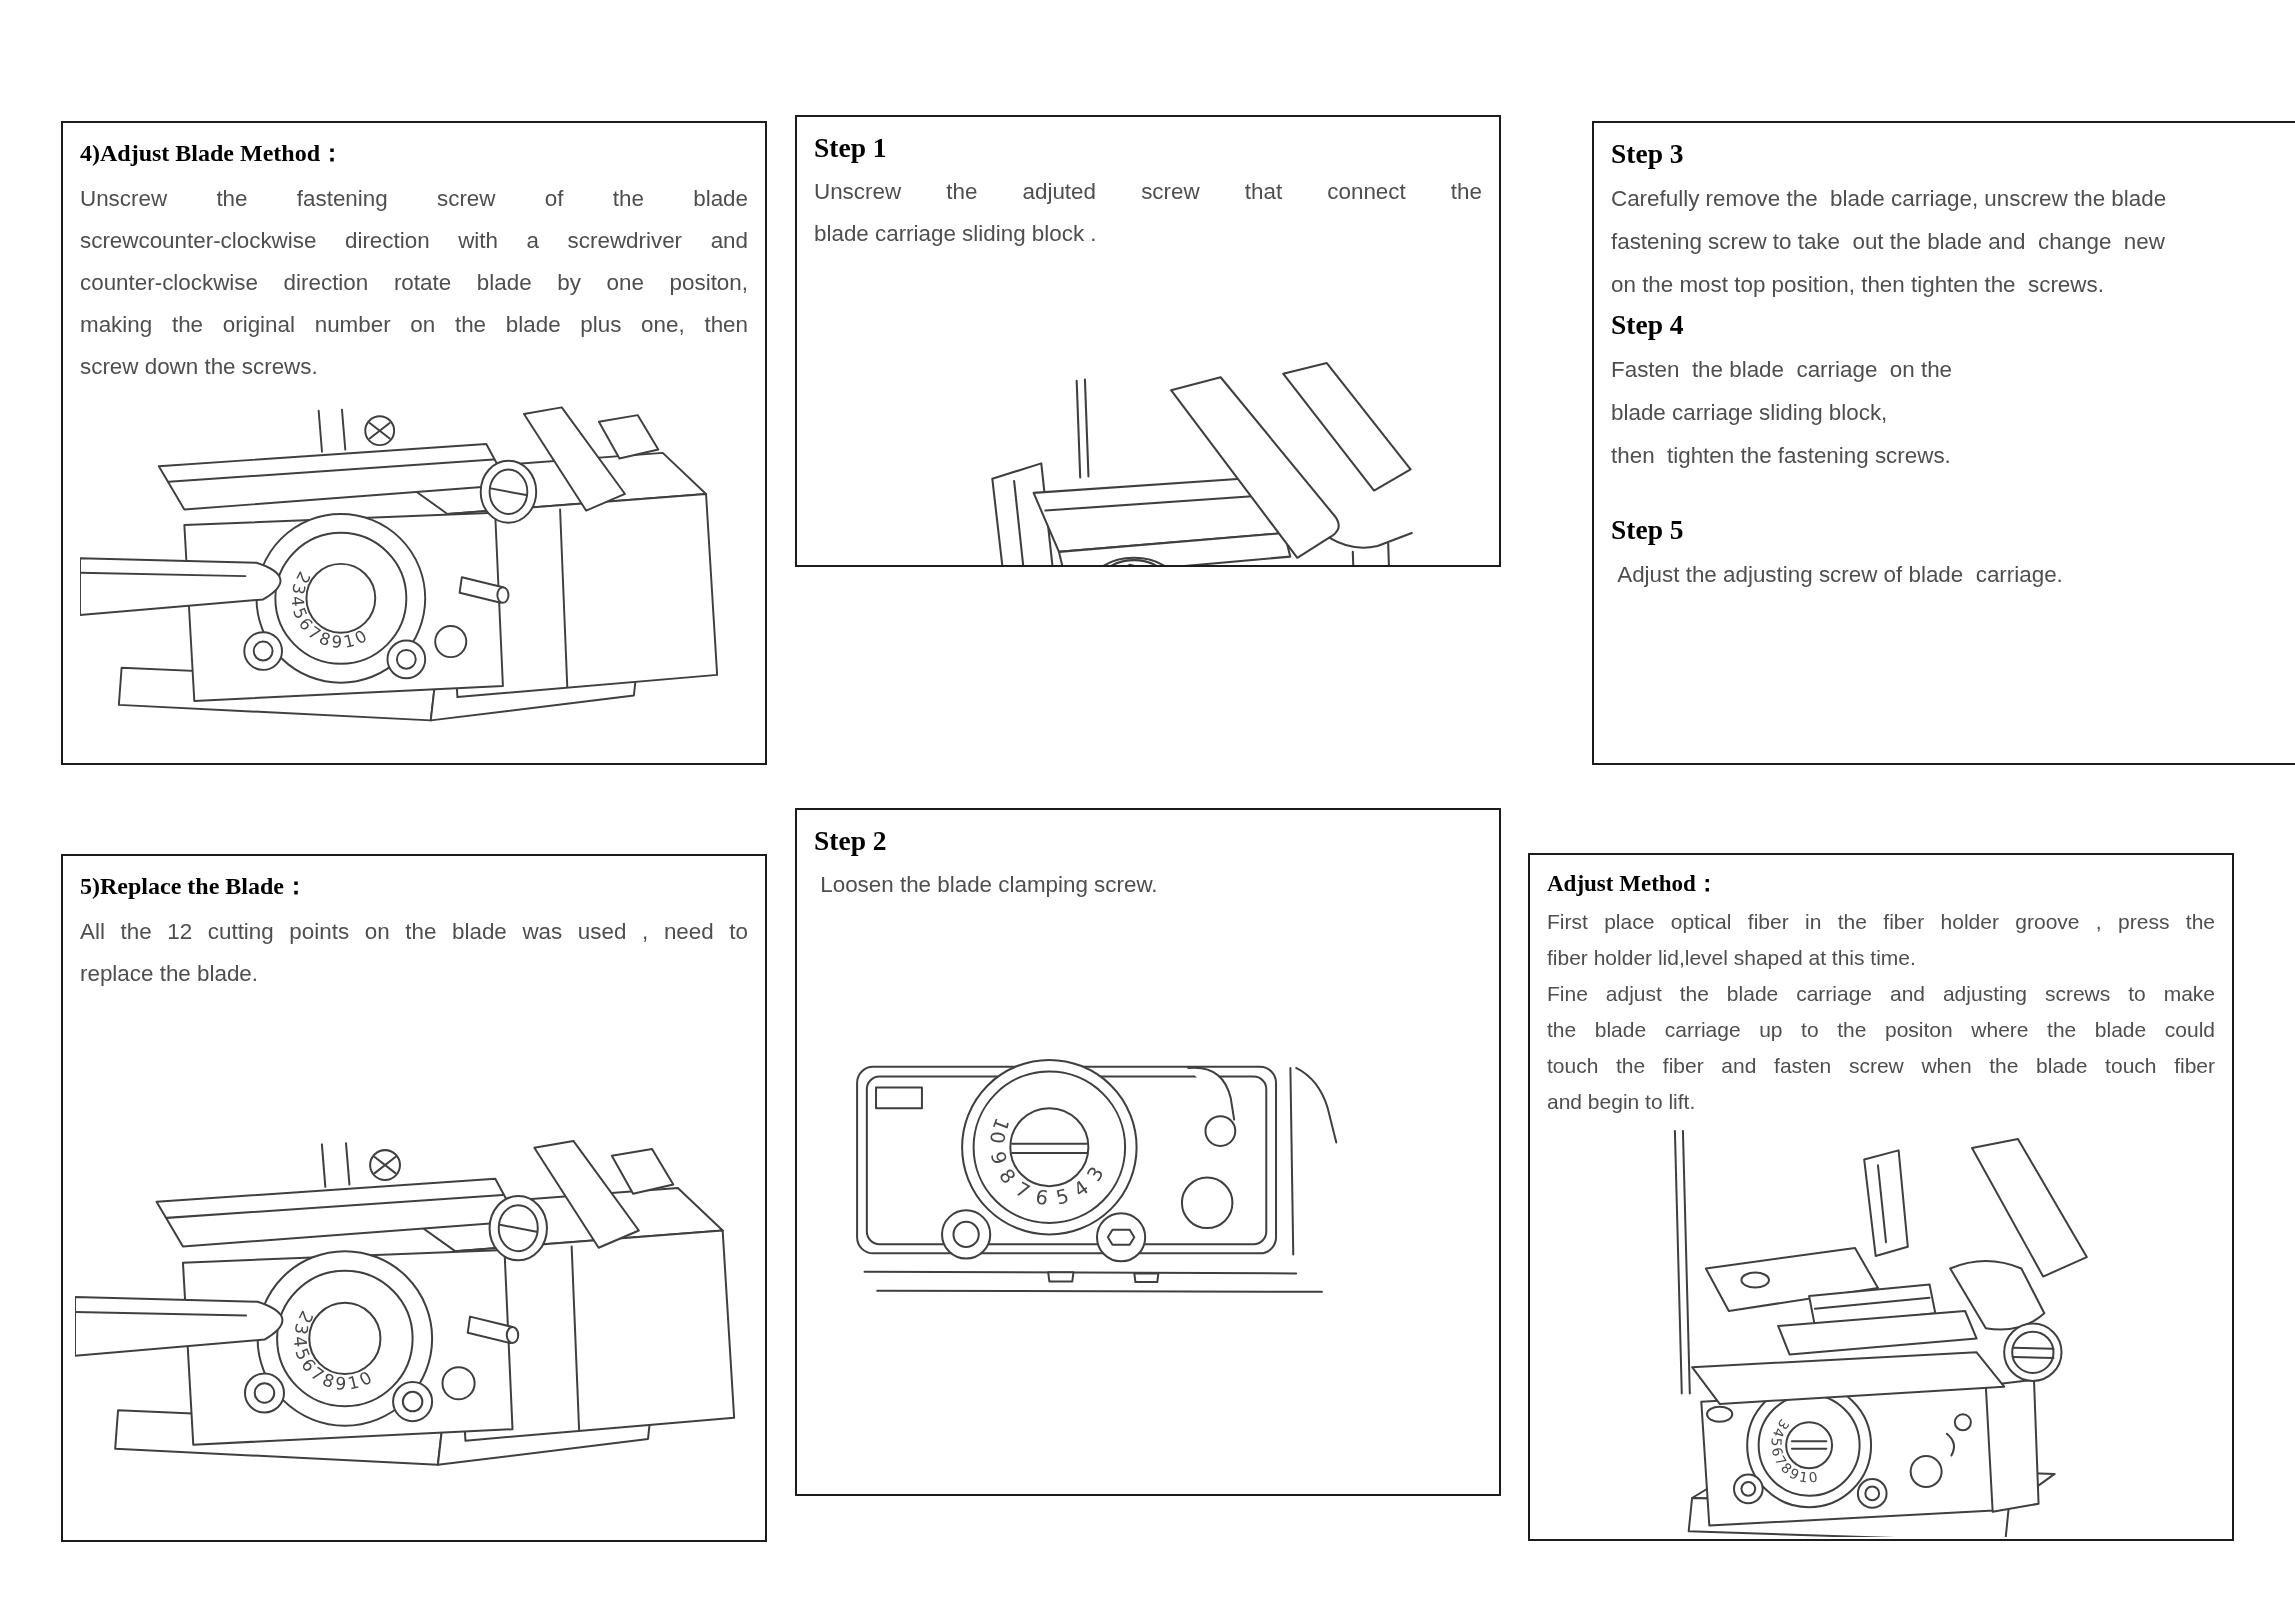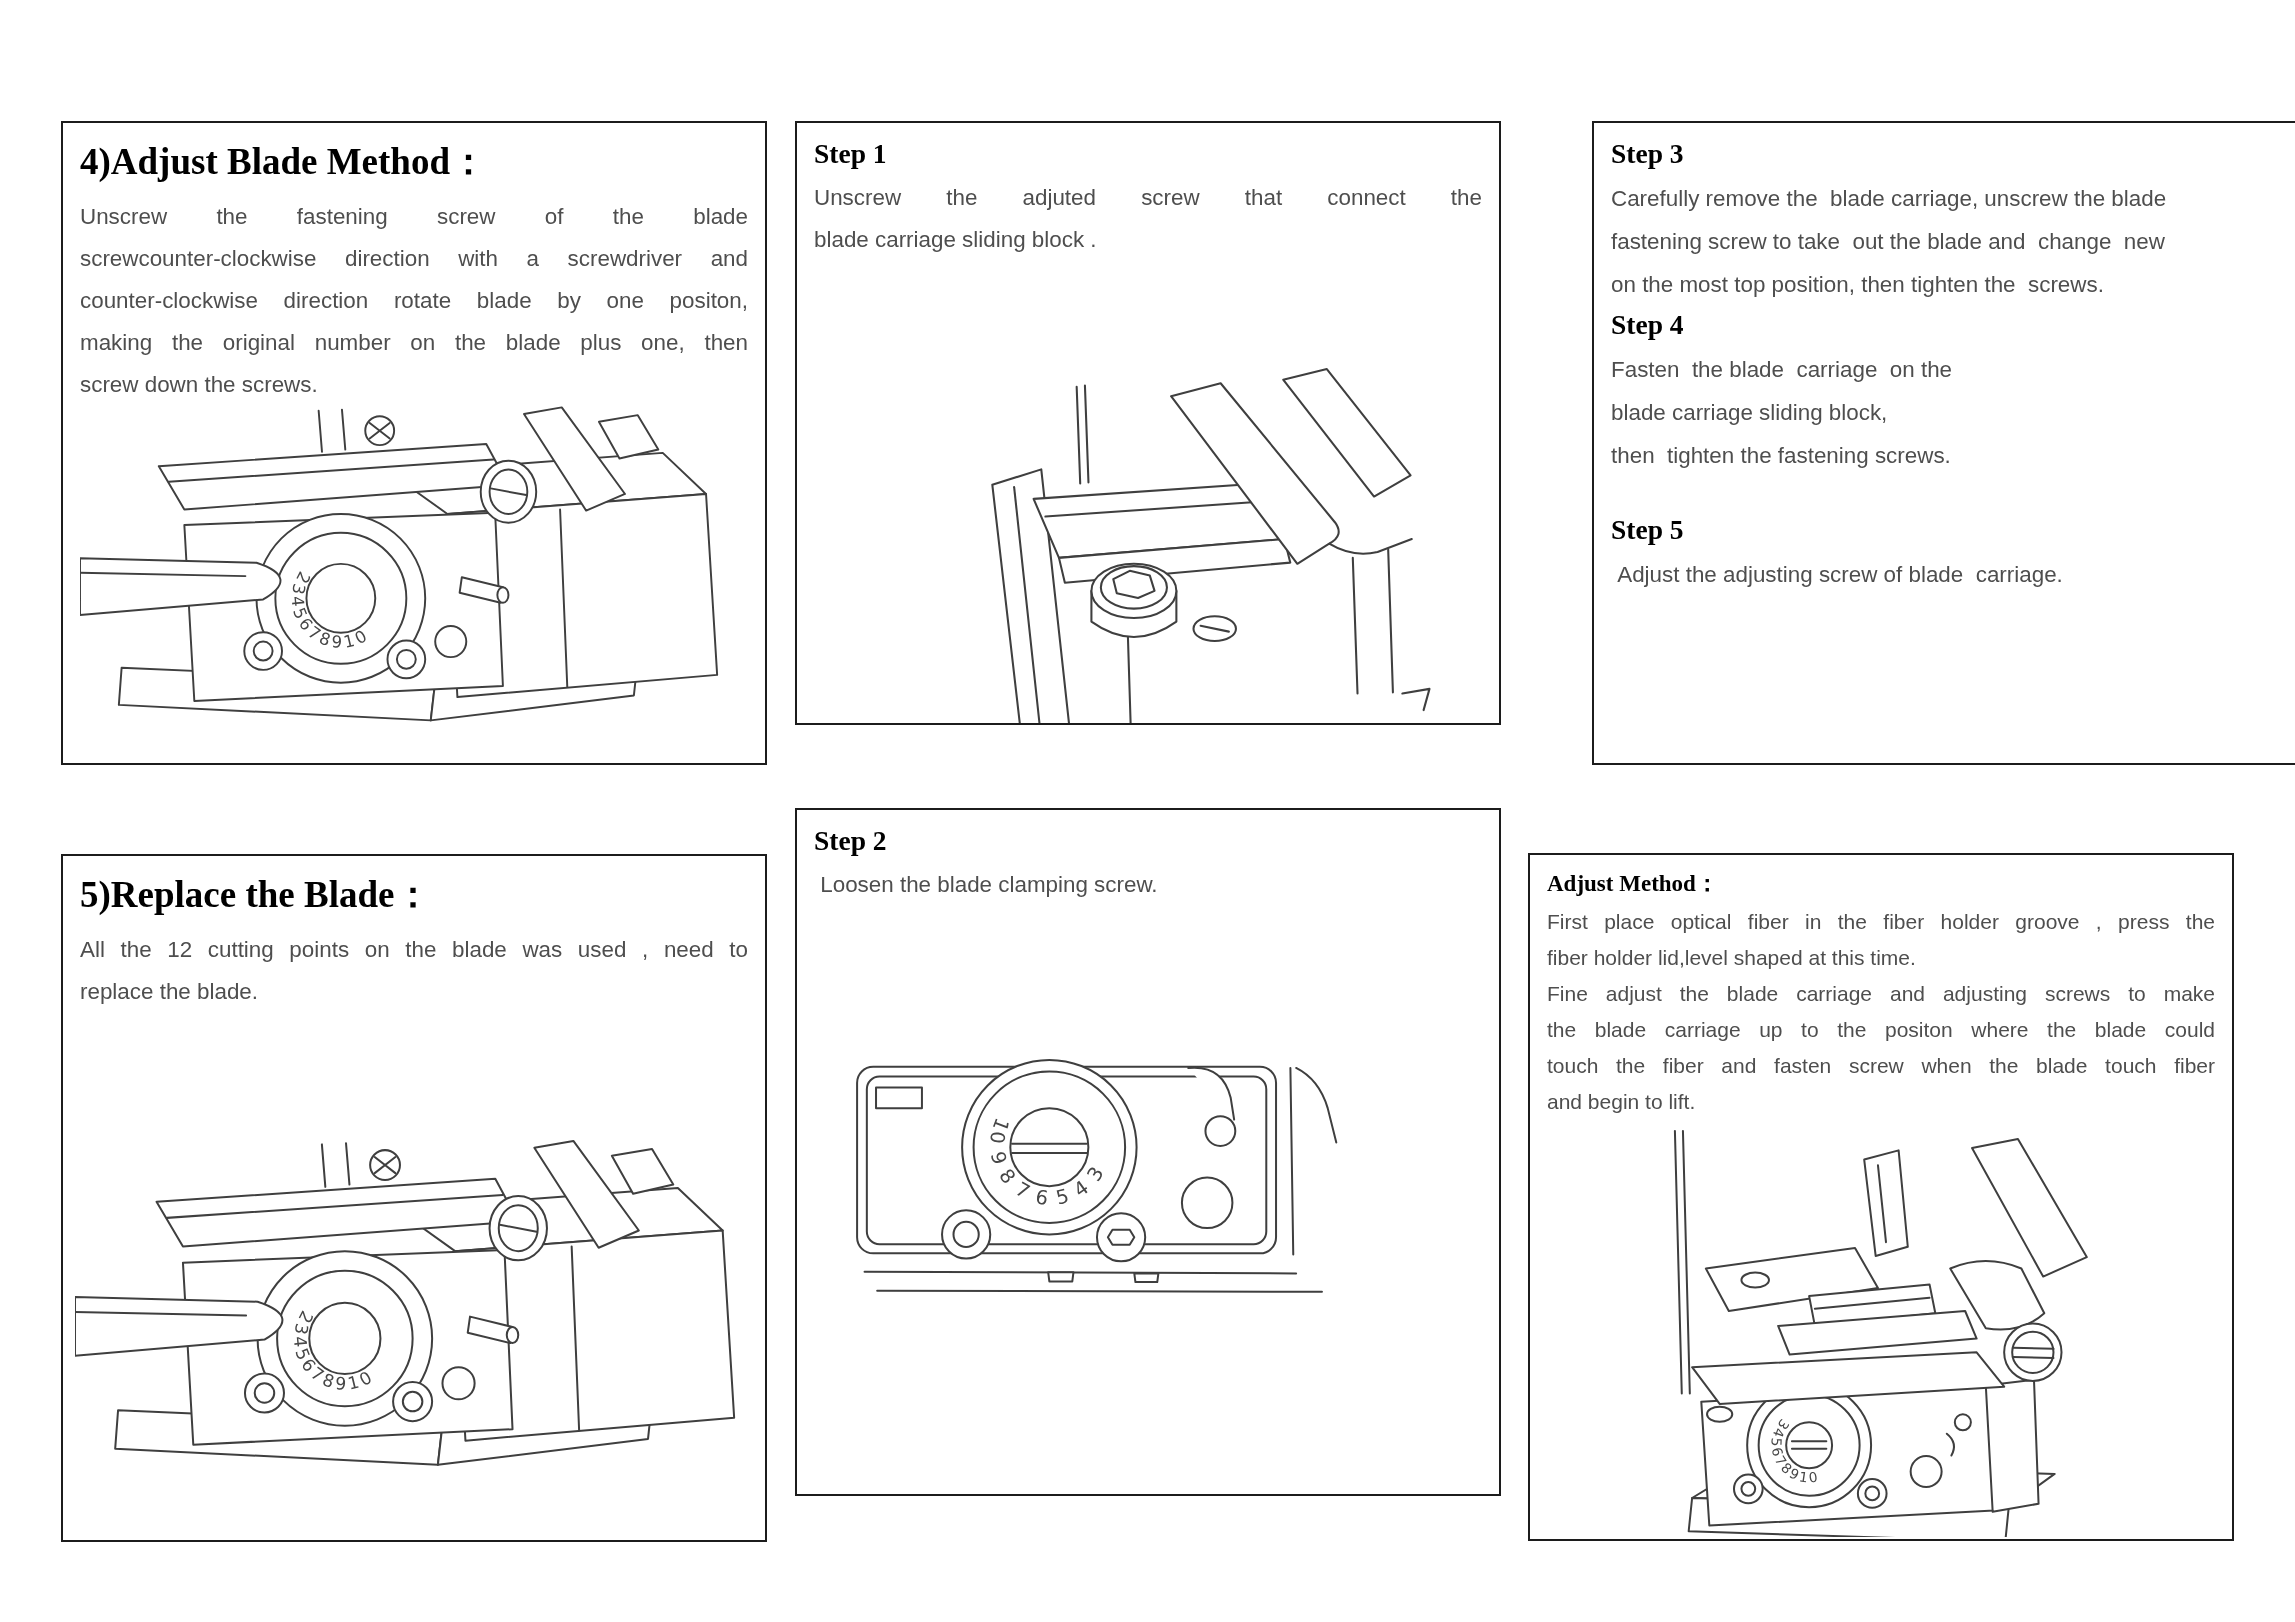--- a/index.html
+++ b/index.html
@@ -1,27 +1,27 @@
 <!DOCTYPE html>
 <html style="font-size:9.2px"><head>
 <meta charset="utf-8">
 <style>
   html,body{margin:0;padding:0;background:#ffffff;}
   #page{position:relative;width:2295px;height:1622px;background:#ffffff;overflow:hidden;
         font-family:"Liberation Sans",sans-serif;}
   .panel{position:absolute;border:2.3px solid #1c1c1c;background:#ffffff;box-sizing:border-box;
          overflow:hidden;padding:9.2px 17px;}
   #p1{left:61px;top:121px;width:706px;height:644px;}
-  #p2{left:795px;top:121px;width:706px;height:604px;}
+  #p2{left:795px;top:115px;width:706px;height:452px;}
   #p3{left:1592px;top:121px;width:706px;height:644px;}
   #p4{left:61px;top:808px;width:706px;height:688px;margin-top:46px;}
   #p5{left:795px;top:808px;width:706px;height:688px;}
   #p6{left:1528px;top:853px;width:706px;height:688px;}
 
-  .h-big{font-family:"Liberation Serif",serif;font-weight:700;font-size:37px;color:#000;
+  .h-big{font-family:"Liberation Serif",serif;font-weight:700;font-size:24px;color:#000;
          margin:4.6px 0 9.2px 0;}
   .h-step{font-family:"Liberation Serif",serif;font-weight:700;font-size:27.5px;color:#000;
          margin:5.7px 0 6.9px 0;}
   .h-sm{font-family:"Liberation Serif",serif;font-weight:700;font-size:23px;color:#000;
          margin:3.4px 0 5.7px 0;}
 
   .ln{display:block;font-size:22.4px;color:#4e4e4e;white-space:pre-wrap;line-height:42px;}
   .lh75 .ln{line-height:43px;}
   .lh62 .ln{line-height:36px;font-size:21px;}
   .jl{text-align:justify;text-align-last:justify;white-space:normal;}

